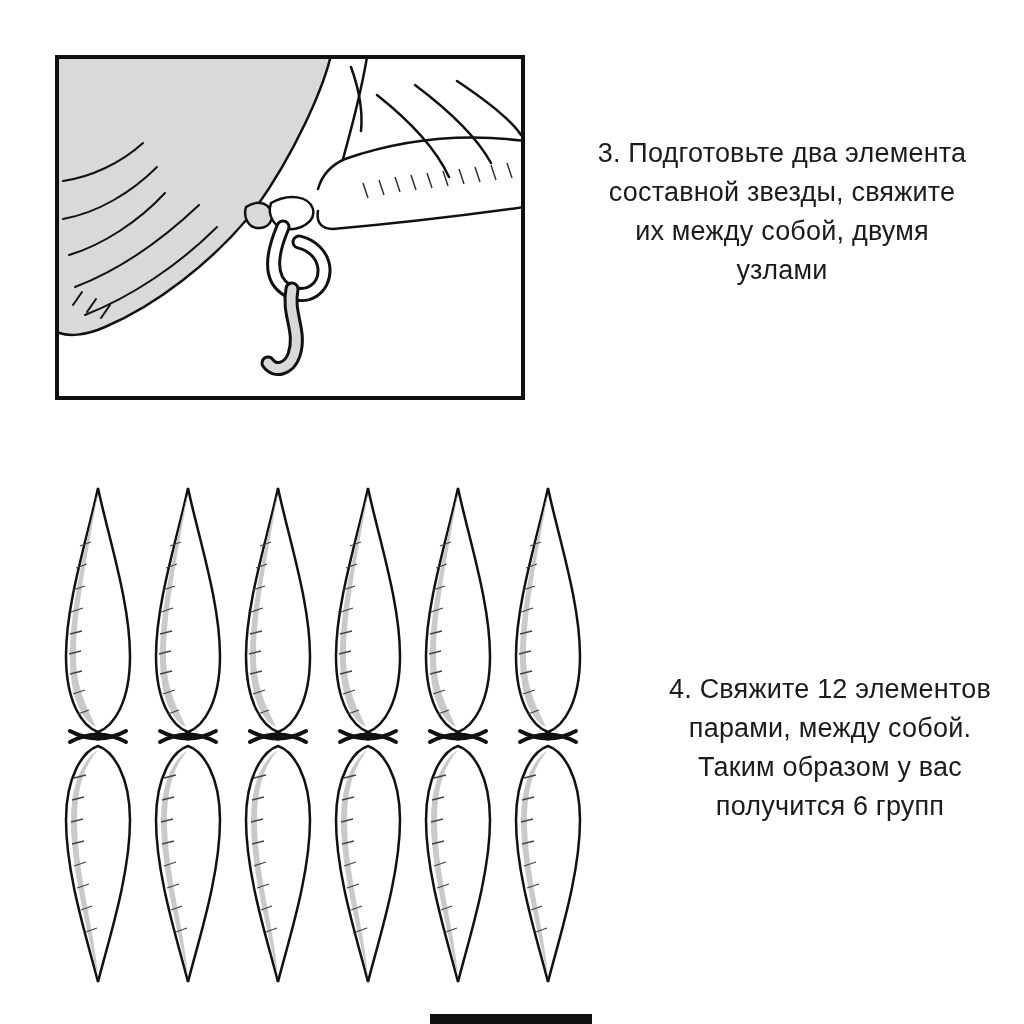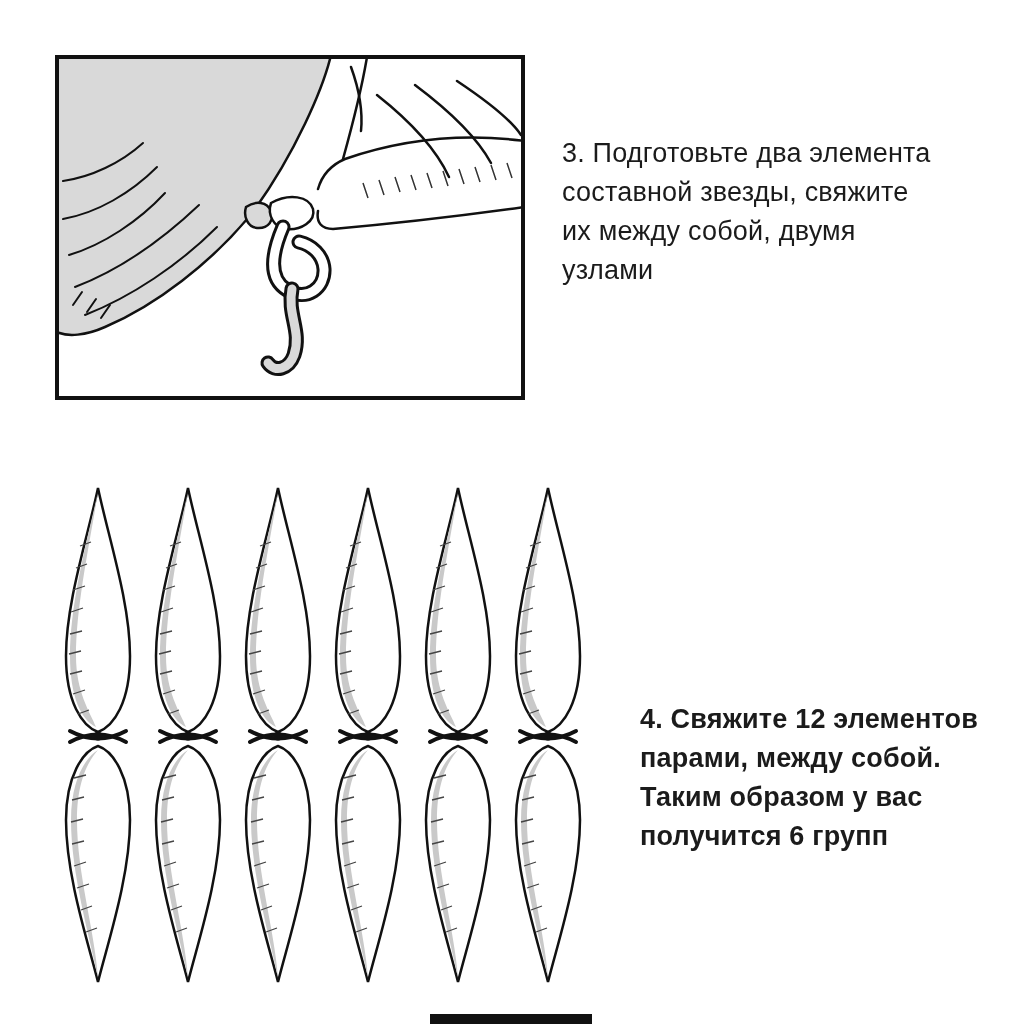--- a/index.html
+++ b/index.html
@@ -7,24 +7,24 @@
     position:relative;width:1024px;height:1024px;background:#ffffff;
     font-family:"Liberation Sans",sans-serif;overflow:hidden;color:#161616;
   }
   .frame{
     position:absolute;left:55px;top:55px;width:462px;height:337px;
     border:4px solid #111;background:#fff;box-sizing:content-box;
   }
   .frame svg{display:block;width:100%;height:100%;}
   .caption{
     position:absolute;color:#1b1b1b;font-size:27px;line-height:1.45;
-    font-weight:500;letter-spacing:.2px;white-space:pre-line;
+    font-weight:500;letter-spacing:.2px;white-space:pre-line;text-align:center;
   }
   .caption-3{left:562px;top:134px;width:440px;}
-  .caption-4{left:640px;top:700px;width:380px;font-weight:bold;}
+  .caption-4{left:640px;top:670px;width:380px;}
   .figure{position:absolute;left:52px;top:484px;width:542px;height:500px;}
   .figure svg{display:block;width:100%;height:100%;}
   .bottom-bar{position:absolute;left:430px;top:1014px;width:162px;height:10px;background:#111;}
 </style>
 </head>
 <body>
 
 <div class="canvas">
 
   <div class="frame">

